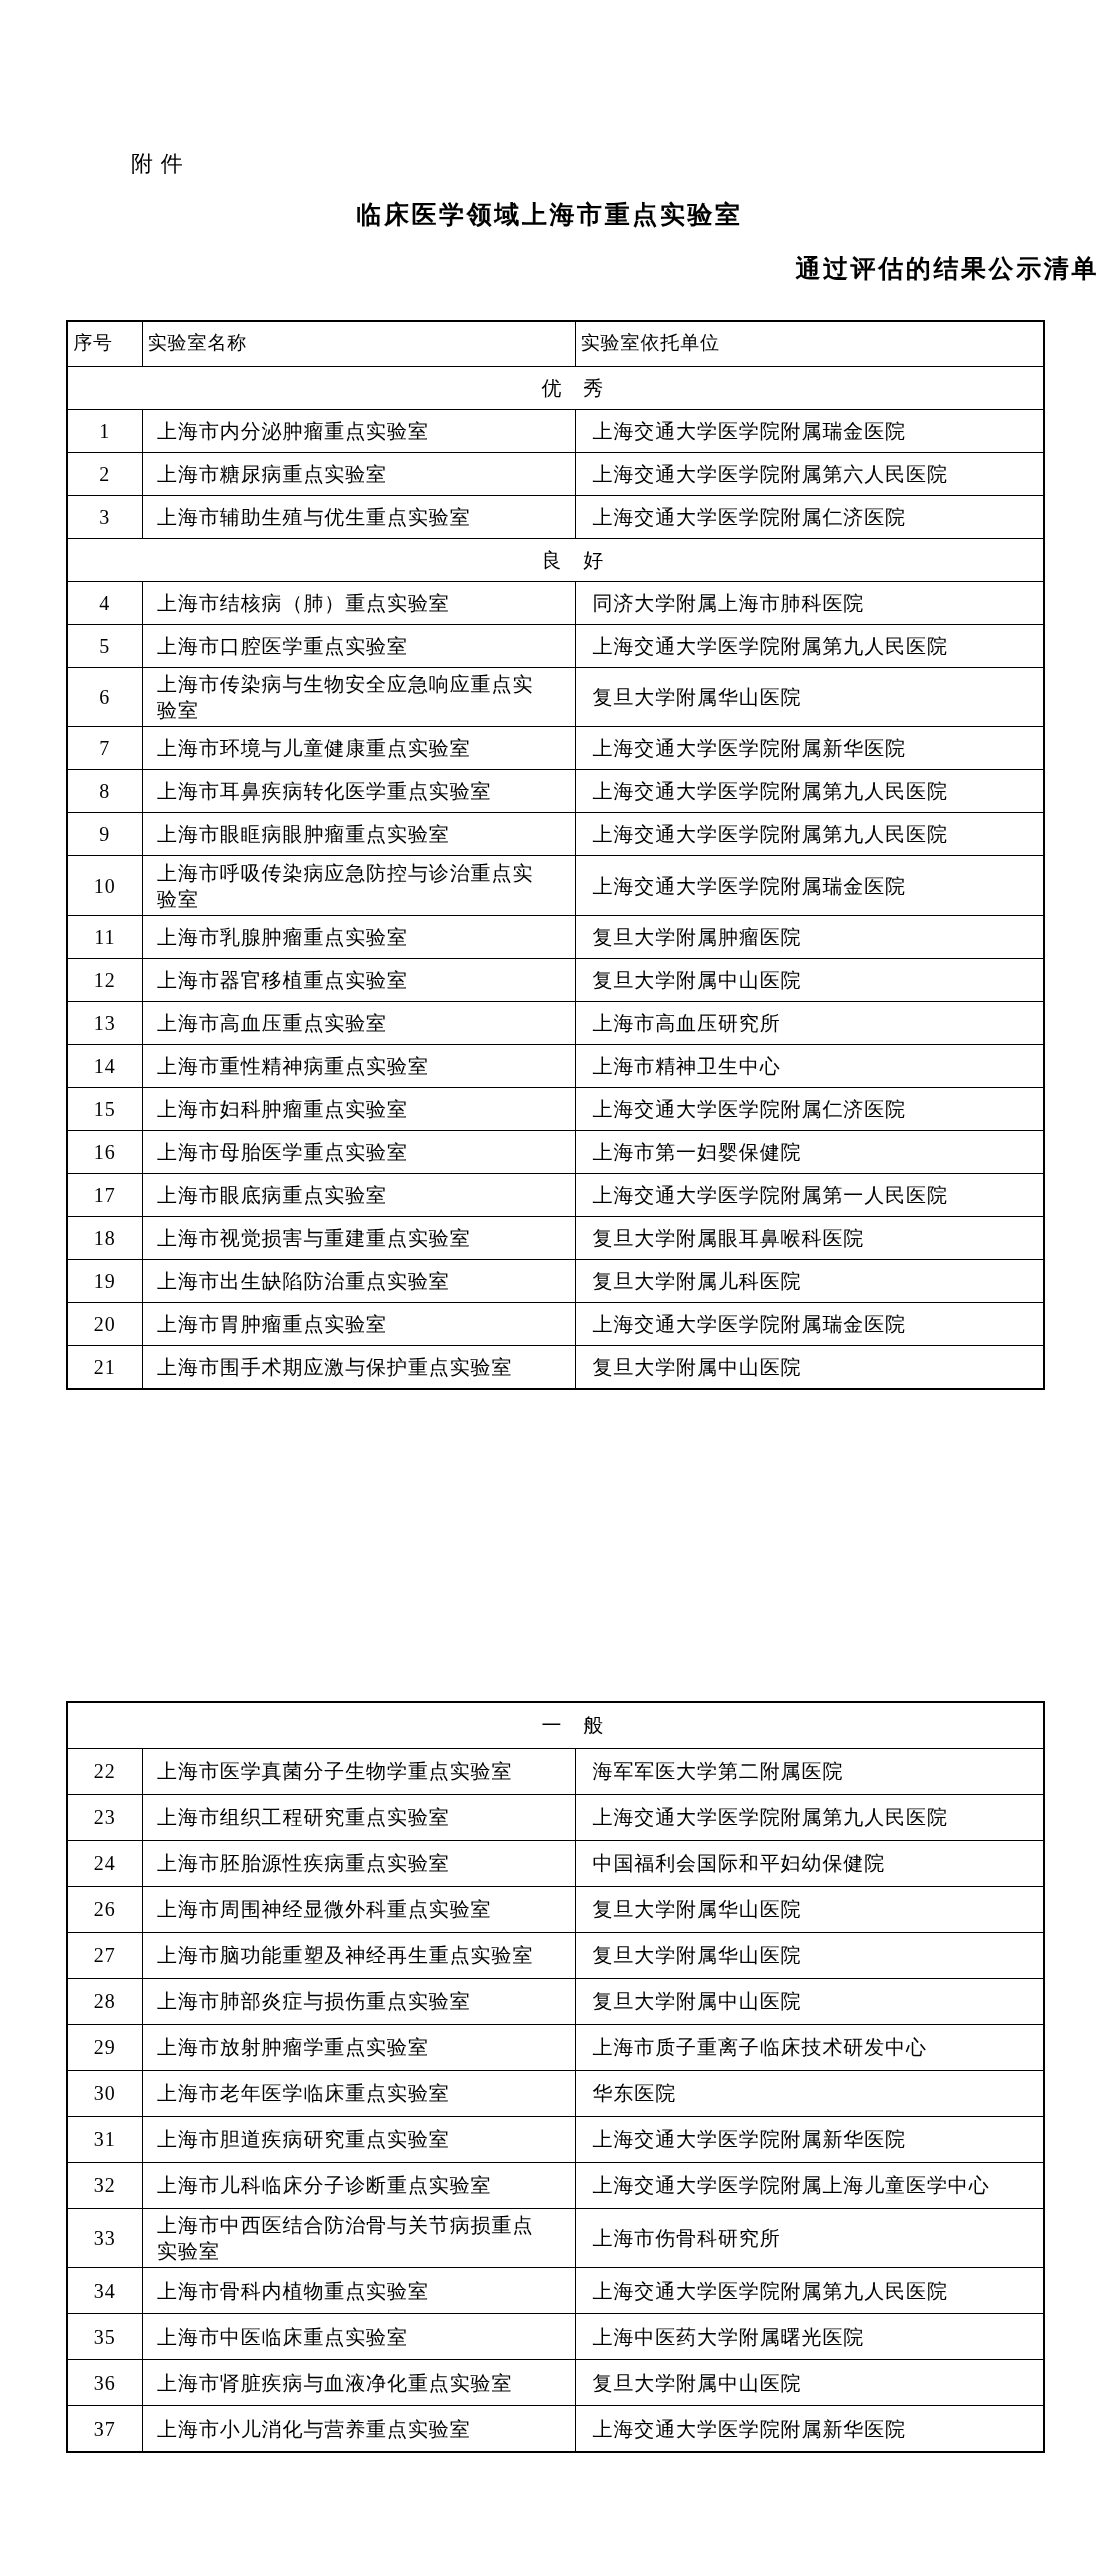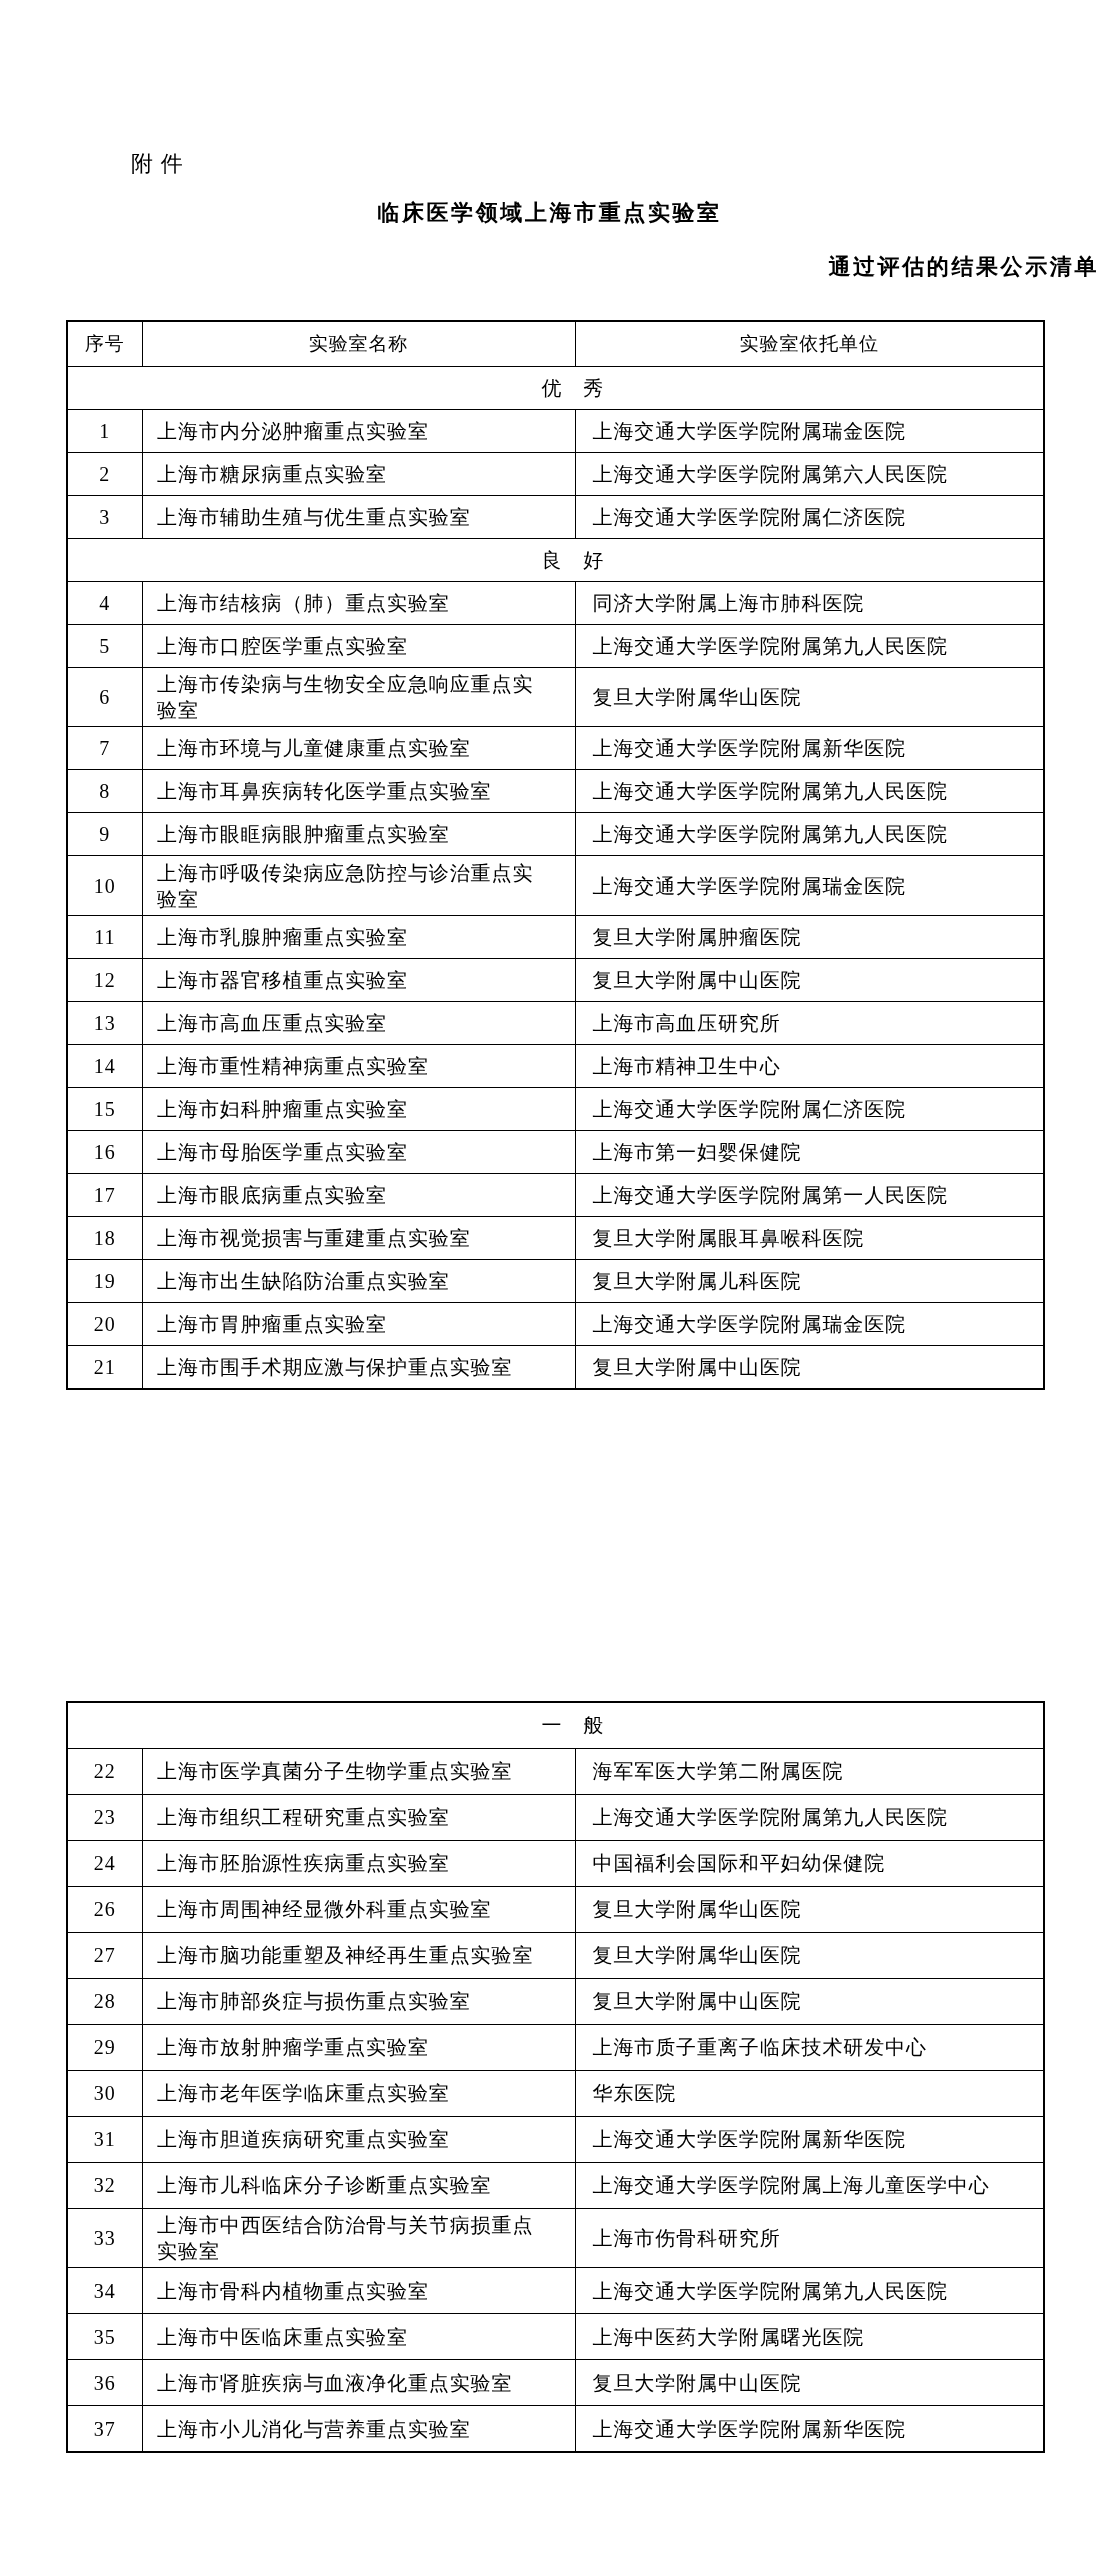--- a/index.html
+++ b/index.html
@@ -23,21 +23,21 @@
     font-size: 22px;
     letter-spacing: 7.7px;
   }
   .title-line {
     position: absolute;
     left: 0;
     width: 100%;
     text-align: center;
     font-family: "Liberation Serif", "DejaVu Serif", serif;
     font-weight: bold;
-    font-size: 22px;
+    font-size: 25px;
     letter-spacing: 2.6px;
     white-space: nowrap;
   }
   #title-line-1 { top: 198px; }
   #title-line-2 { top: 252px; text-align: right; }
 
   table.doc-table {
     position: absolute;
     left: 66px;
     width: 977px;
@@ -55,24 +55,24 @@
   .doc-table th, .doc-table td {
     border: 1.7px solid #000;
     font-size: 20px;
     letter-spacing: 0.9px;
     line-height: 26px;
     vertical-align: middle;
     padding: 3.4px 5.2px;
     overflow: hidden;
   }
   .doc-table th {
-    font-family: Liberation Sans, sans-serif;
+    font-family: Liberation Mono, monospace;
     font-weight: normal;
     font-size: 19px;
-    text-align: center;
+    text-align: left;
   }
   .doc-table td.no {
     text-align: center;
     padding: 3.4px 1.7px;
   }
   .doc-table td.lab {
     text-align: left;
     padding: 3.4px 27.5px 3.4px 14.6px;
   }
   .doc-table td.org {

